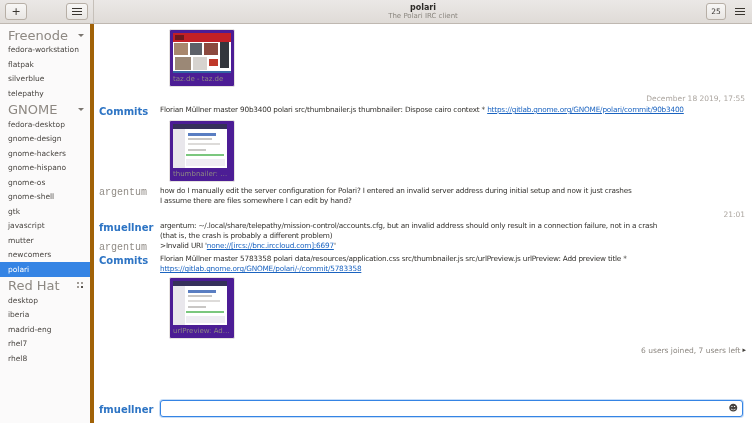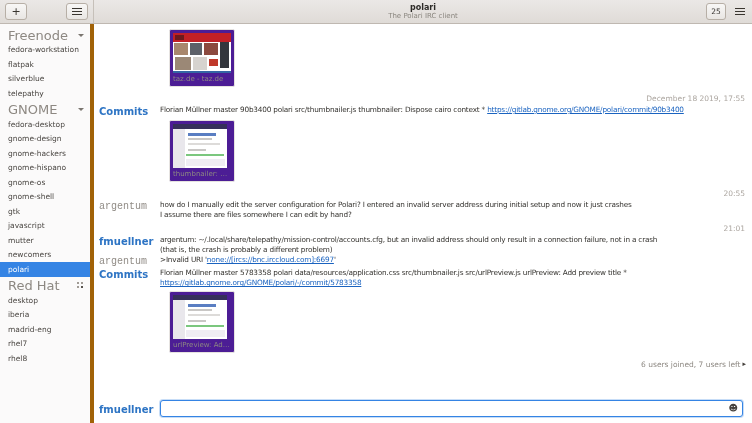--- a/index.html
+++ b/index.html
@@ -240,21 +240,20 @@
       <div id="chat-log">
           <div class="indent"><div class="card"><div class="thumb news"></div><div class="caption">taz.de - taz.de</div></div></div>
           <div class="tstamp">December 18 2019, 17:55</div>
           <div class="mrow">
             <span class="nick nick-blue">Commits</span>
             <div class="mbody">
               <div class="mline"><span class="mtext">Florian Müllner master 90b3400 polari src/thumbnailer.js thumbnailer: Dispose cairo context * </span><span class="mlink">https://gitlab.gnome.org/GNOME/polari/commit/90b3400</span></div>
             </div>
           </div>
           <div class="indent"><div class="card"><div class="thumb gitlab"></div><div class="caption">thumbnailer: Dispo…</div></div></div>
-          <div class="tstamp">20:55</div>
           <div class="mrow">
             <span class="nick nick-gray">argentum</span>
             <div class="mbody">
               <div class="mline"><span class="mtext">how do I manually edit the server configuration for Polari? I entered an invalid server address during initial setup and now it just crashes</span></div>
               <div class="mline"><span class="mtext">I assume there are files somewhere I can edit by hand?</span></div>
             </div>
           </div>
           <div class="tstamp">21:01</div>
           <div class="mrow">
             <span class="nick nick-blue">fmuellner</span>

